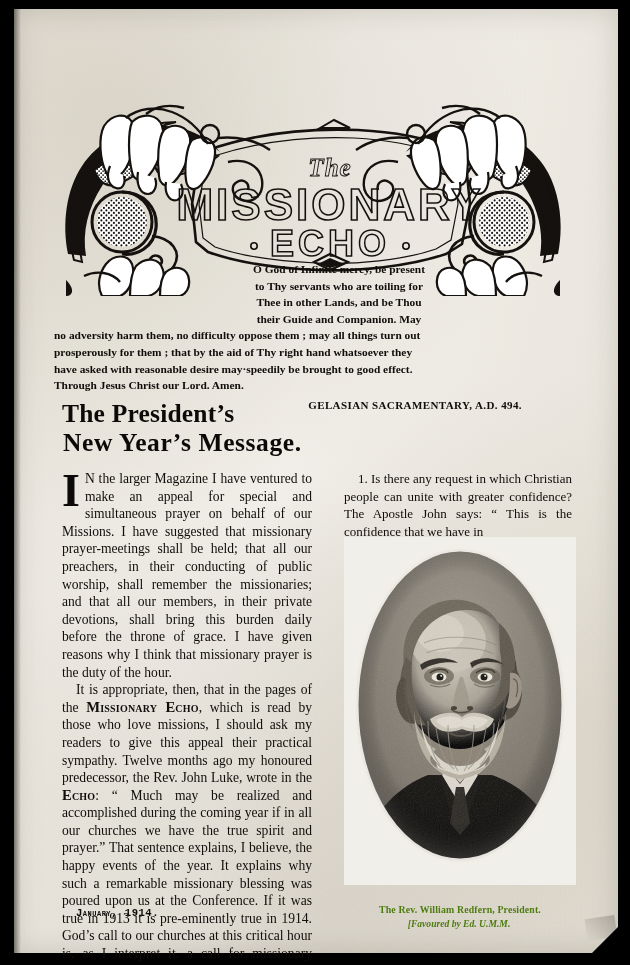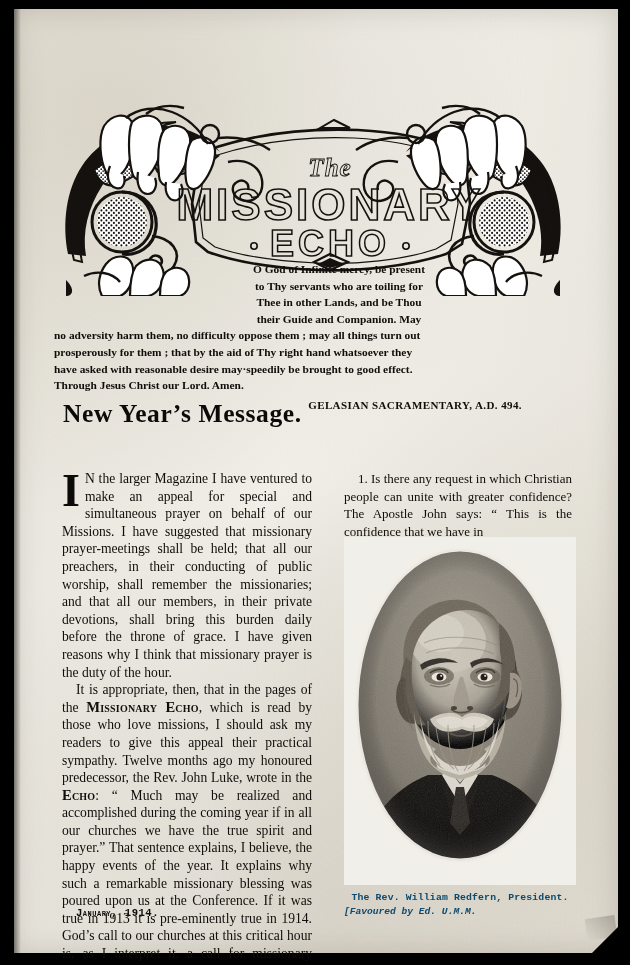--- a/index.html
+++ b/index.html
@@ -213,37 +213,37 @@
   }
   #portrait {
     position: relative;
     width: 232px;
     height: 348px;
     overflow: hidden;
   }
   #portrait svg { display: block; }
 
   #caption {
-    margin-top: 7px;
+    margin-top: 19px;
     width: 232px;
-    font-family: Liberation Mono, monospace;
-    color: #0c4a6e;
+    font-family: Liberation Serif, serif;
+    color: #4d7c0f;
   }
   #caption .cap-main {
     font-weight: bold;
     font-size: 9.8px;
     letter-spacing: 0.15px;
     text-align: center;
     white-space: nowrap;
   }
   #caption .cap-credit {
     font-style: italic;
     font-weight: bold;
     font-size: 9.6px;
-    text-align: left;
+    text-align: center;
     margin-top: 3px;
     padding-right: 2px;
     white-space: nowrap;
   }
 
   
   #footer {
     position: absolute;
     left: 62px;
     top: 898px;
@@ -366,20 +366,21 @@
         <div class="narrow">Thee in other Lands, and be Thou</div>
         <div class="narrow">their Guide and Companion.   May</div>
         <div class="wide">no adversity harm them, no difficulty oppose them ; may all things turn out</div>
         <div class="wide">prosperously for them ; that by the aid of Thy right hand whatsoever they</div>
         <div class="wide">have asked with reasonable desire may·speedily be brought to good effect.</div>
         <div class="wide last">Through Jesus Christ our Lord.  Amen.</div>
         <div class="attrib">GELASIAN SACRAMENTARY, A.D. 494.</div>
       </div>
 
       <div id="headline">
+        <div class="l1">The President’s</div>
         <div class="l2">New Year’s Message.</div>
       </div>
 
       <div id="col-left">
         <p><span class="dropcap">I</span><span>N the larger Magazine I have ventured to make an appeal for special and simultaneous prayer on behalf of our Missions.  I have suggested that missionary prayer-meetings shall be held; that all our preachers, in their conducting of public worship, shall remember the missionaries; and that all our members, in their private devotions, shall bring this burden daily before the throne of grace.  I have given reasons why I think that missionary prayer is the duty of the hour.</span></p>
         <p><span>It is appropriate, then, that in the pages of the </span><span class="smallcaps">Missionary Echo</span><span>, which is read by those who love missions, I should ask my readers to give this appeal their practical sympathy.  Twelve months ago my honoured predecessor, the Rev. John Luke, wrote in the </span><span class="smallcaps">Echo</span><span>: “ Much may be realized and accomplished during the coming year if in all our churches we have the true spirit and prayer.”  That sentence explains, I believe, the happy events of the year.  It explains why such a remarkable missionary blessing was poured upon us at the Conference.  If it was true in 1913 it is pre-eminently true in 1914.  God’s call to our churches at this critical hour is, as I interpret it, a call for missionary prayer.</span></p>
       </div>
 
       <div id="col-right">
         <p>1.  Is there any request in which Christian people can unite with greater confidence?   The Apostle John says: “ This is the confidence that we have in</p>

